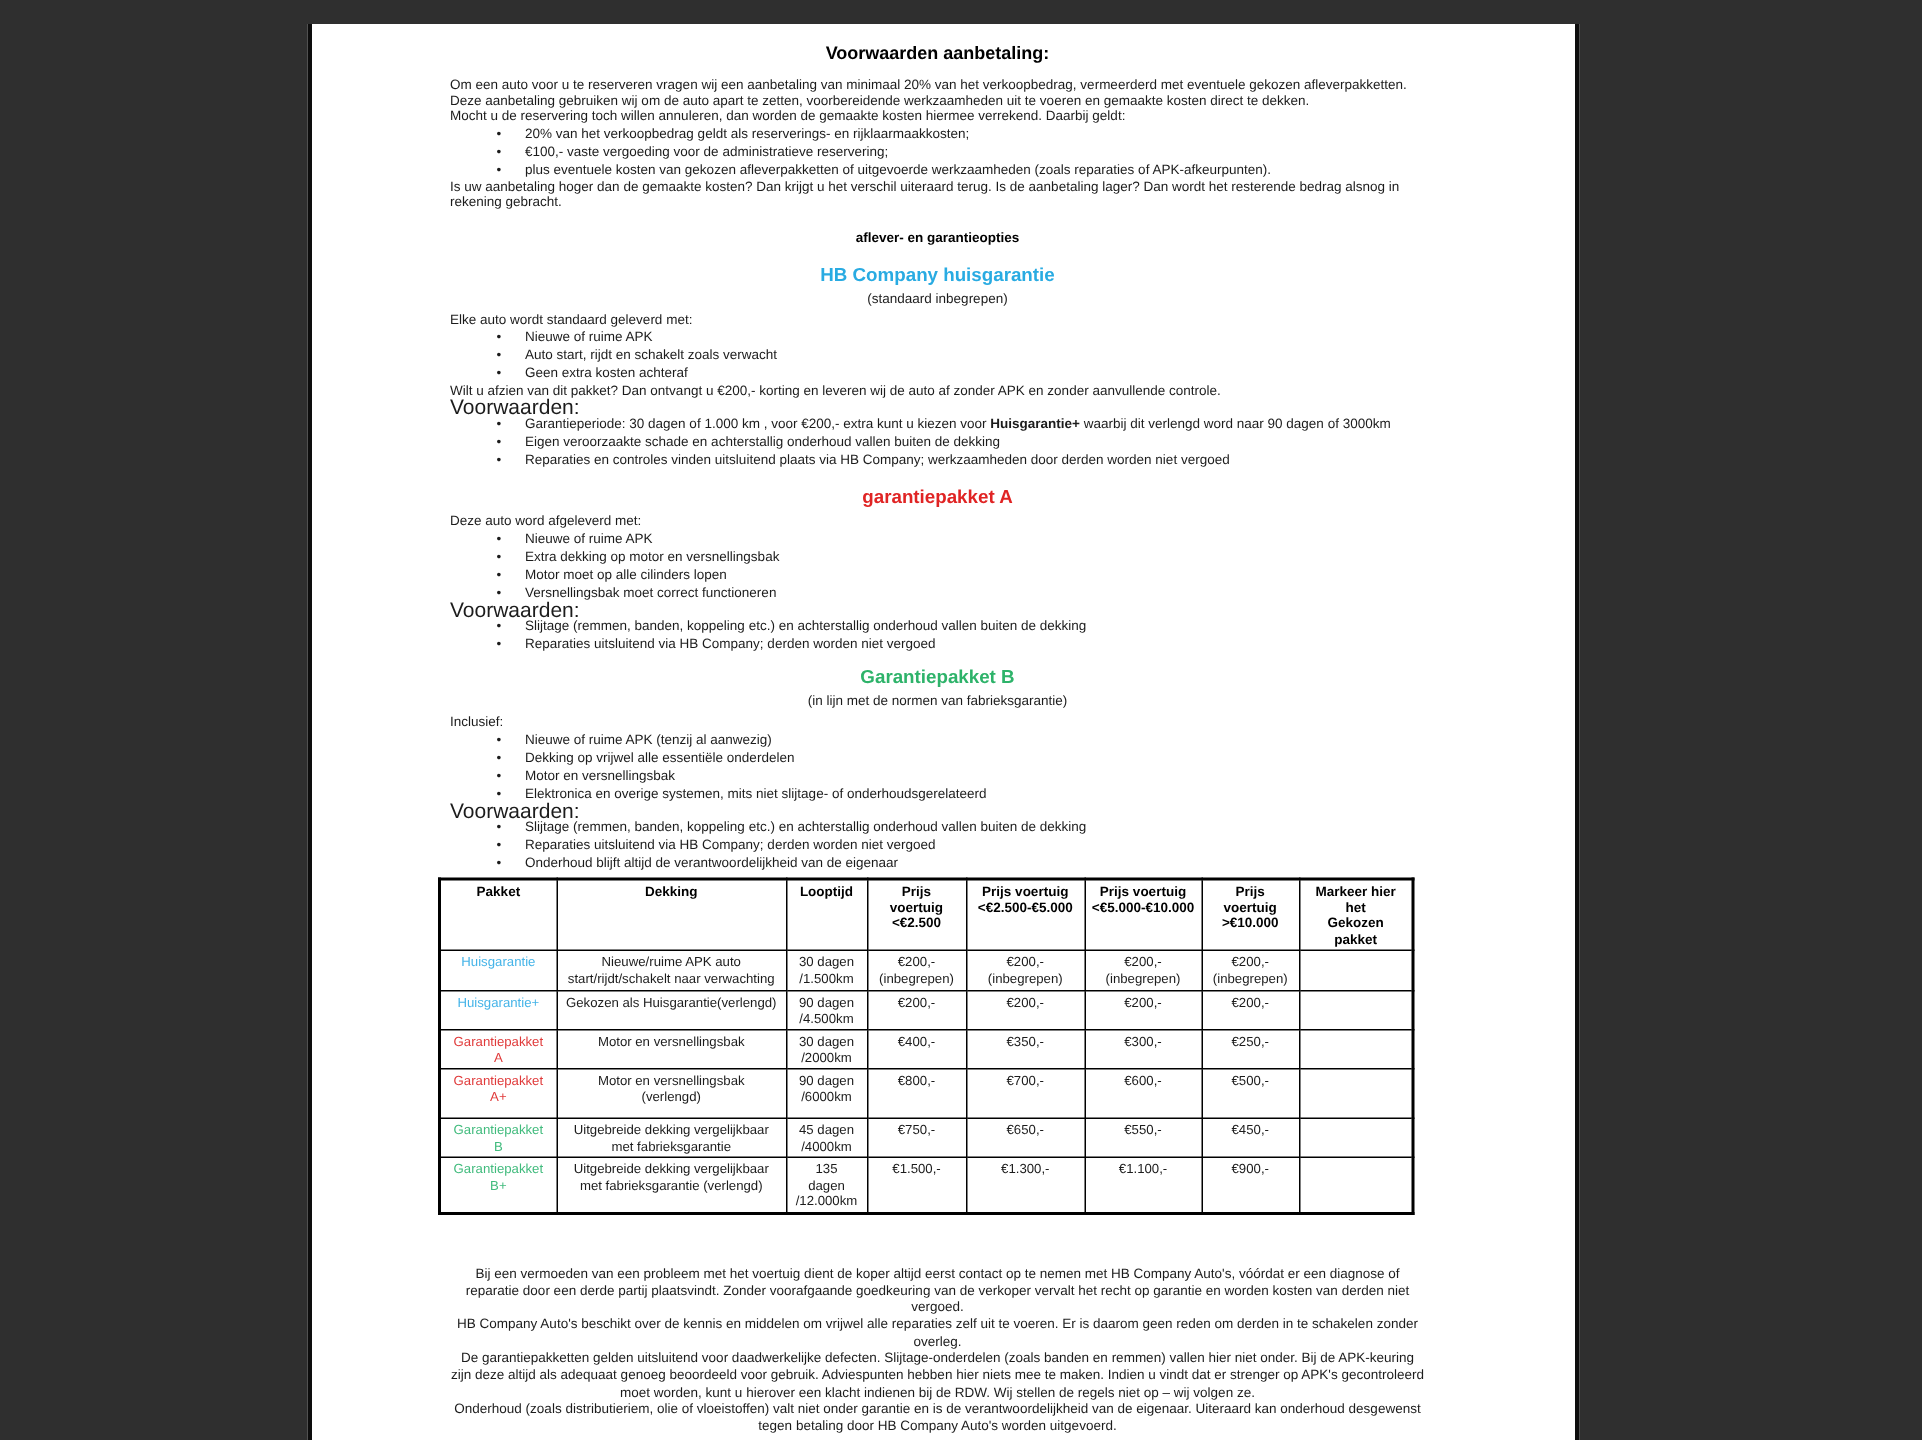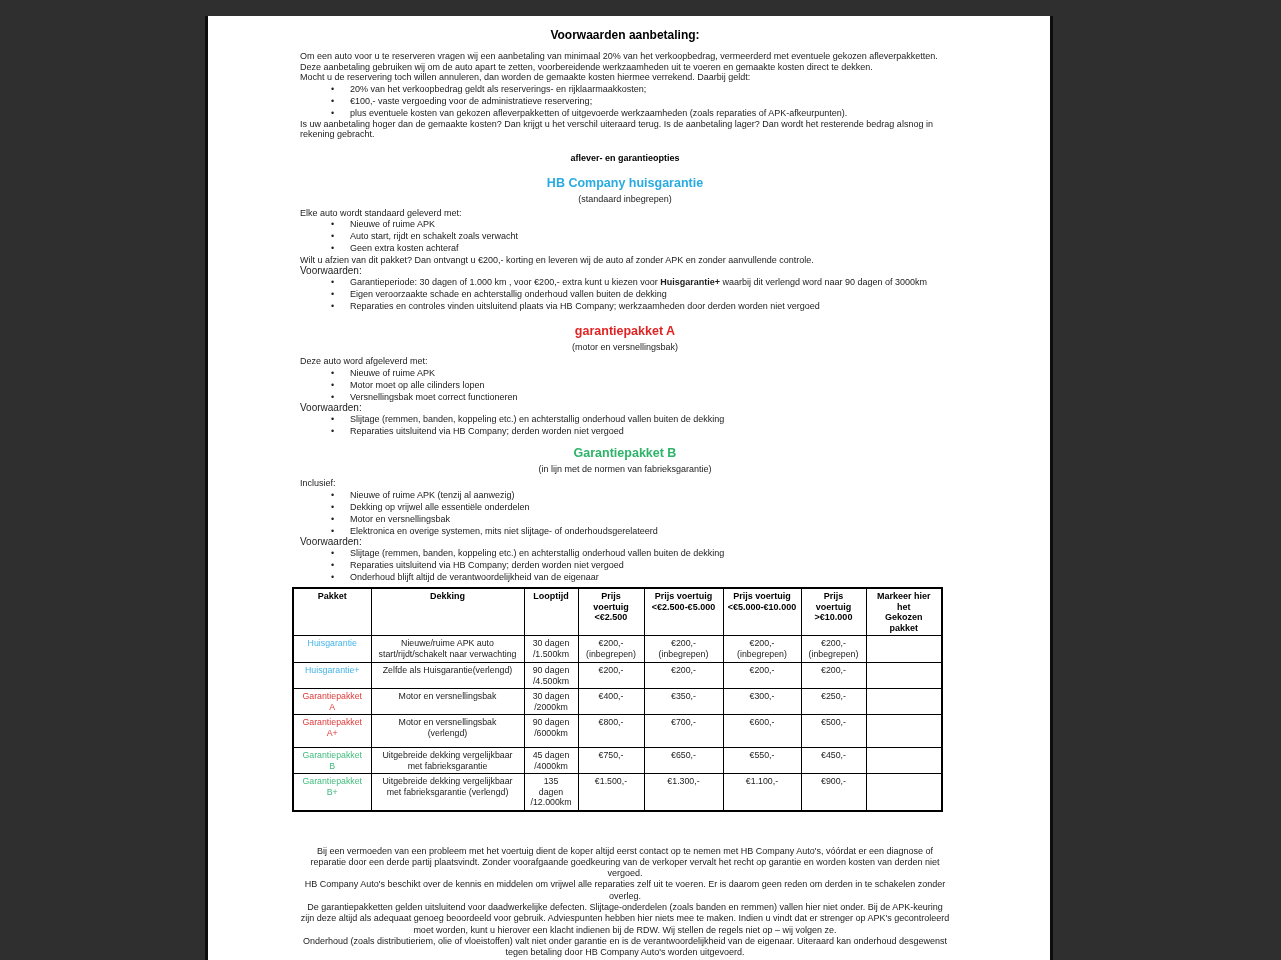--- a/index.html
+++ b/index.html
@@ -31,21 +31,21 @@
   ul.blist li::before { content:"\2022"; position:absolute; left:31px; top:0; font-size:9px; }
 
   .intro-bullets { margin:20px 0 1px; }
 
   .options-header { text-align:center; font-weight:bold; font-size:9px; line-height:11px; margin:13px 0 0; color:#000; }
 
   .pkg-title { text-align:center; font-weight:bold; font-size:12.5px; line-height:15px; margin:12px 0 0; }
   .pkg-title.b-sec { margin-top:9px; }
   .pkg-sub { text-align:center; font-size:9px; line-height:11px; margin:3px 0 0; }
   .lead { font-size:9px; line-height:10.5px; margin:3px 0 0; }
-  .cond-label { font-size:10px; line-height:10.5px; margin:0; }
+  .cond-label { font-size:14px; line-height:10.5px; margin:0; }
   .sec-bullets { margin:2px 0 0; }
 
   table.pricing {
     border-collapse:collapse; table-layout:fixed;
     width:649px; margin:4px 0 0 -8px;
     border:2px solid #000;
   }
   .pricing th, .pricing td {
     border:1px solid #000;
     font-size:8.8px; line-height:10.5px;
@@ -100,24 +100,24 @@
         <div class="cond-label">Voorwaarden:</div>
         <ul class="blist">
           <li><span>Garantieperiode: 30 dagen of 1.000 km , voor €200,- extra kunt u kiezen voor </span><b>Huisgarantie+</b><span> waarbij dit verlengd word naar 90 dagen of 3000km</span></li>
           <li>Eigen veroorzaakte schade en achterstallig onderhoud vallen buiten de dekking</li>
           <li>Reparaties en controles vinden uitsluitend plaats via HB Company; werkzaamheden door derden worden niet vergoed</li>
         </ul>
       </section>
 
       <section>
         <h2 class="pkg-title" style="color: rgb(224, 36, 36);">garantiepakket A</h2>
-        <div class="pkg-sub">(motor en versnellingsbak)</div>
         <div class="lead">Deze auto word afgeleverd met:</div>
         <ul class="blist sec-bullets">
           <li>Nieuwe of ruime APK</li>
+          <li>Extra dekking op motor en versnellingsbak</li>
           <li>Motor moet op alle cilinders lopen</li>
           <li>Versnellingsbak moet correct functioneren</li>
         </ul>
         <div class="cond-label">Voorwaarden:</div>
         <ul class="blist">
           <li>Slijtage (remmen, banden, koppeling etc.) en achterstallig onderhoud vallen buiten de dekking</li>
           <li>Reparaties uitsluitend via HB Company; derden worden niet vergoed</li>
         </ul>
       </section>
 
@@ -181,21 +181,21 @@
           <td>€200,-
 (inbegrepen)</td>
           <td>€200,-
 (inbegrepen)</td>
           <td>€200,-
 (inbegrepen)</td>
           <td></td>
         </tr>
         <tr style="height:22px">
           <td class="pkg-name" style="color: rgb(69, 180, 232);">Huisgarantie+</td>
-          <td>Zelfde als Huisgarantie(verlengd)</td>
+          <td>Gekozen als Huisgarantie(verlengd)</td>
           <td>90 dagen
 /4.500km</td>
           <td>€200,-</td>
           <td>€200,-</td>
           <td>€200,-</td>
           <td>€200,-</td>
           <td></td>
         </tr>
         <tr style="height:23px">
           <td class="pkg-name" style="color: rgb(224, 58, 58);">Garantiepakket

